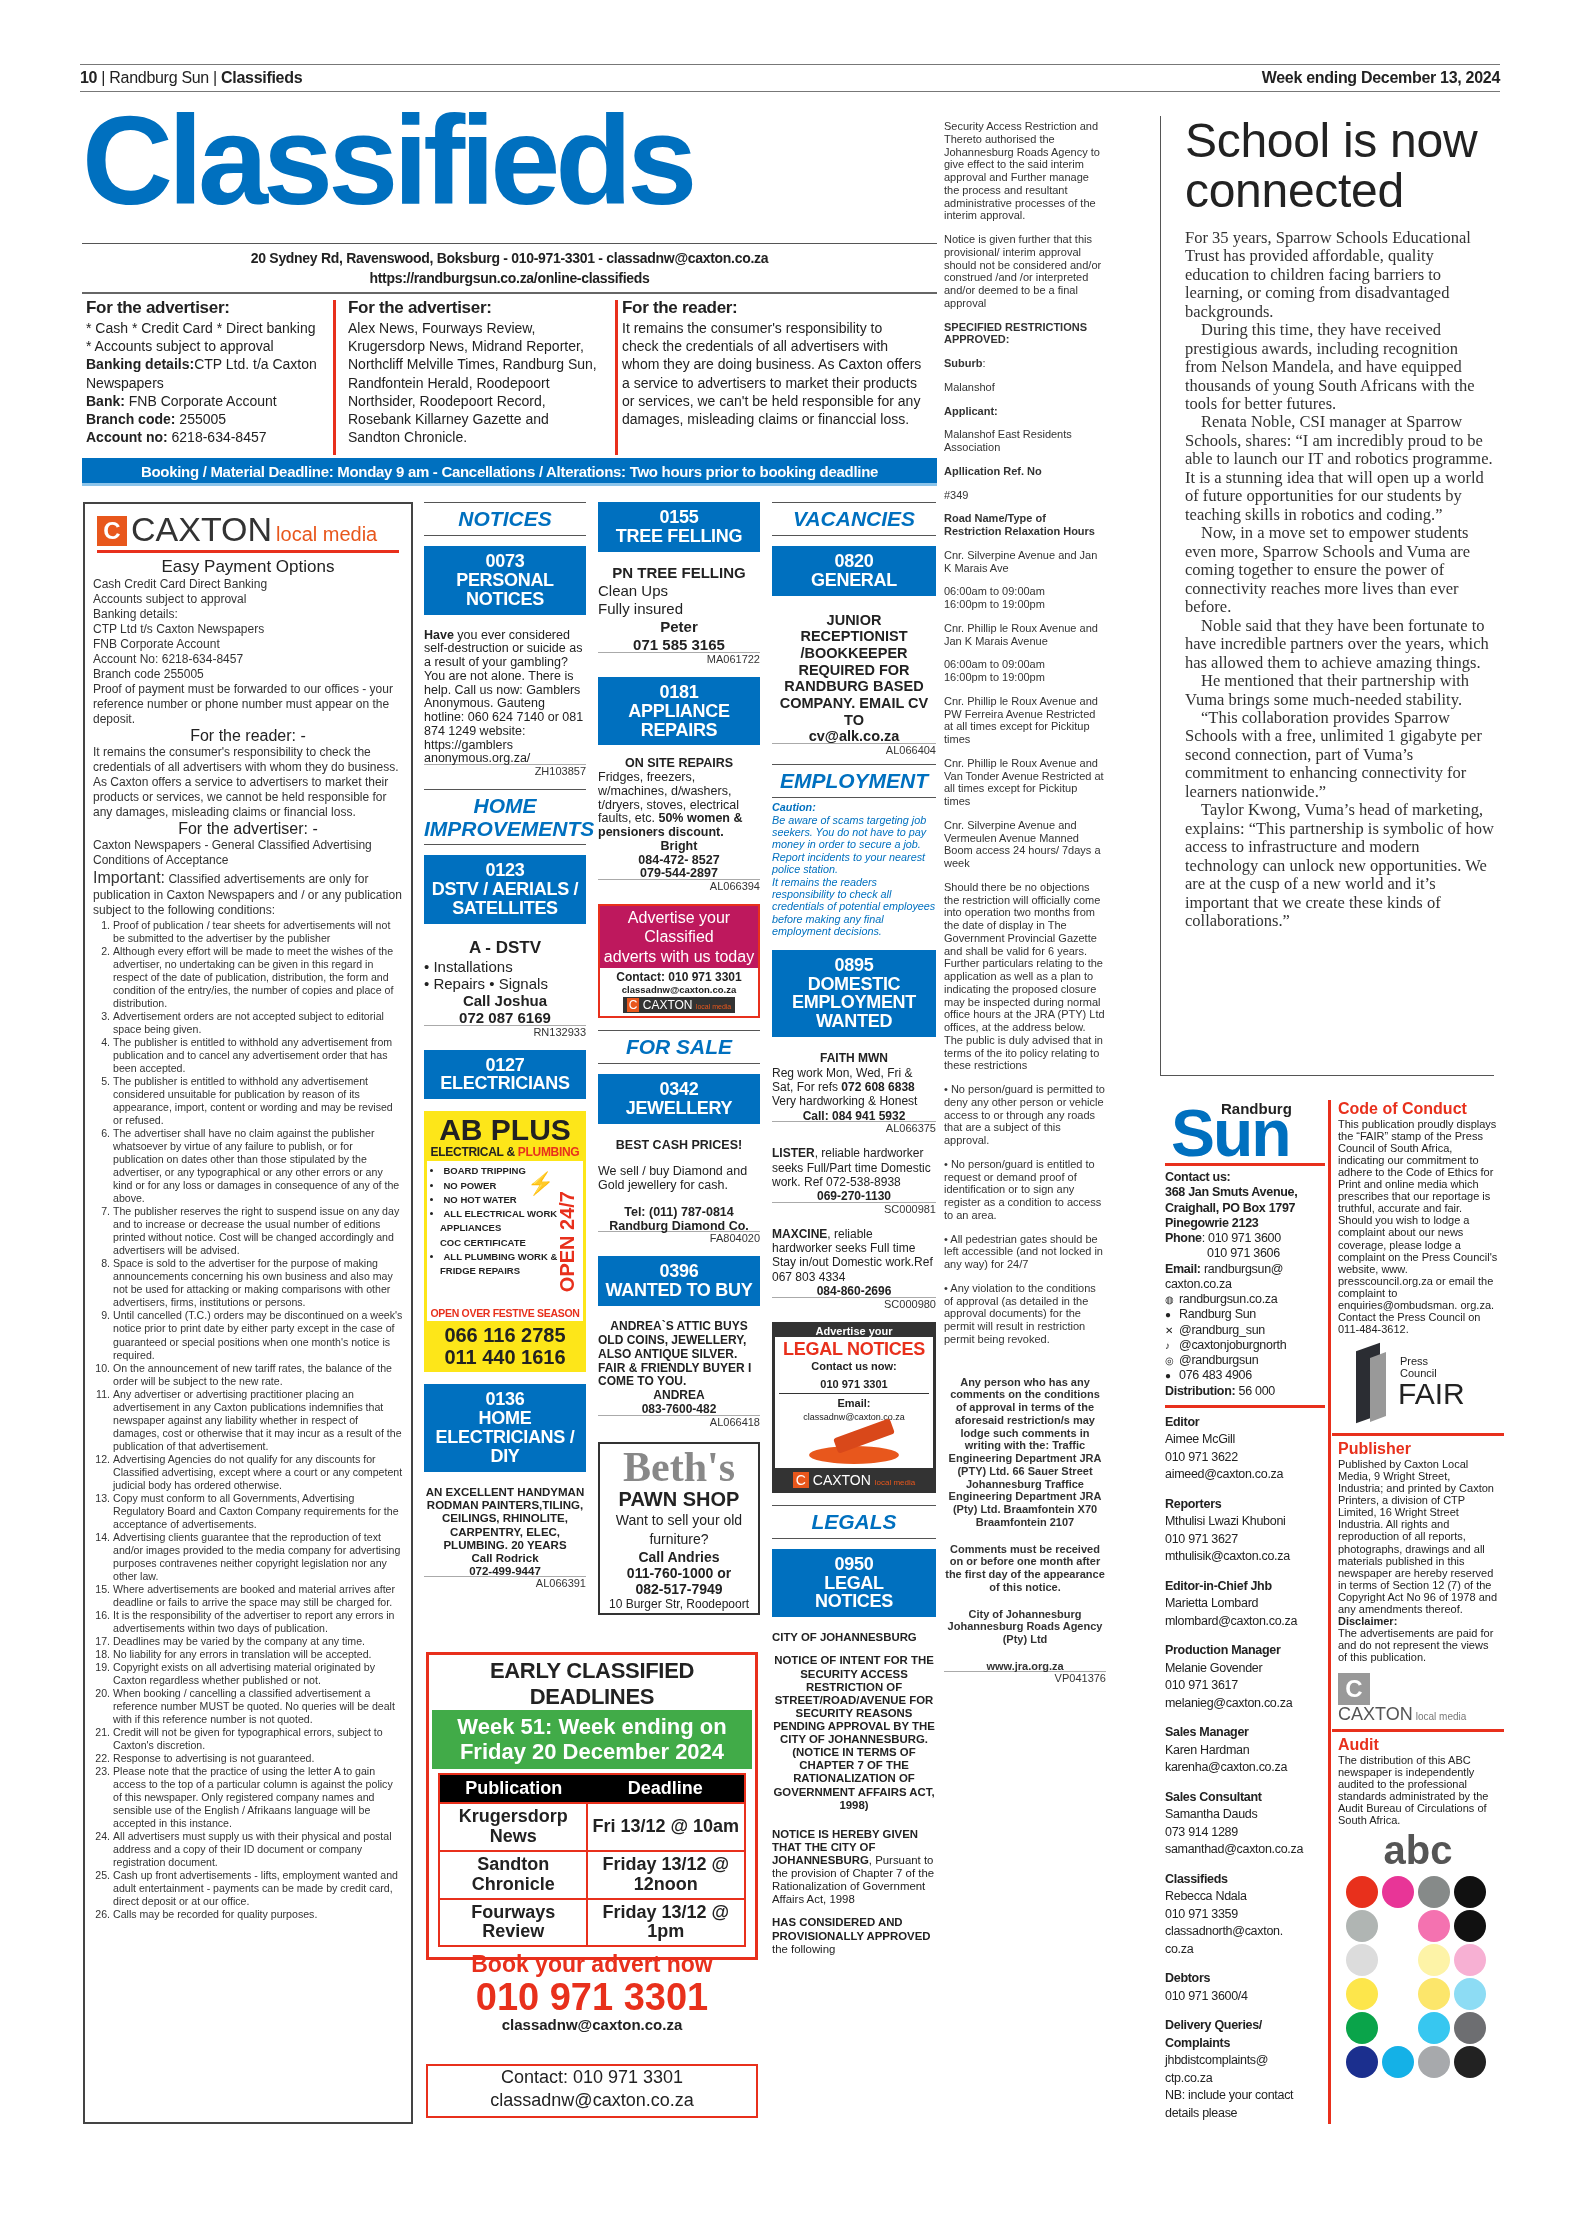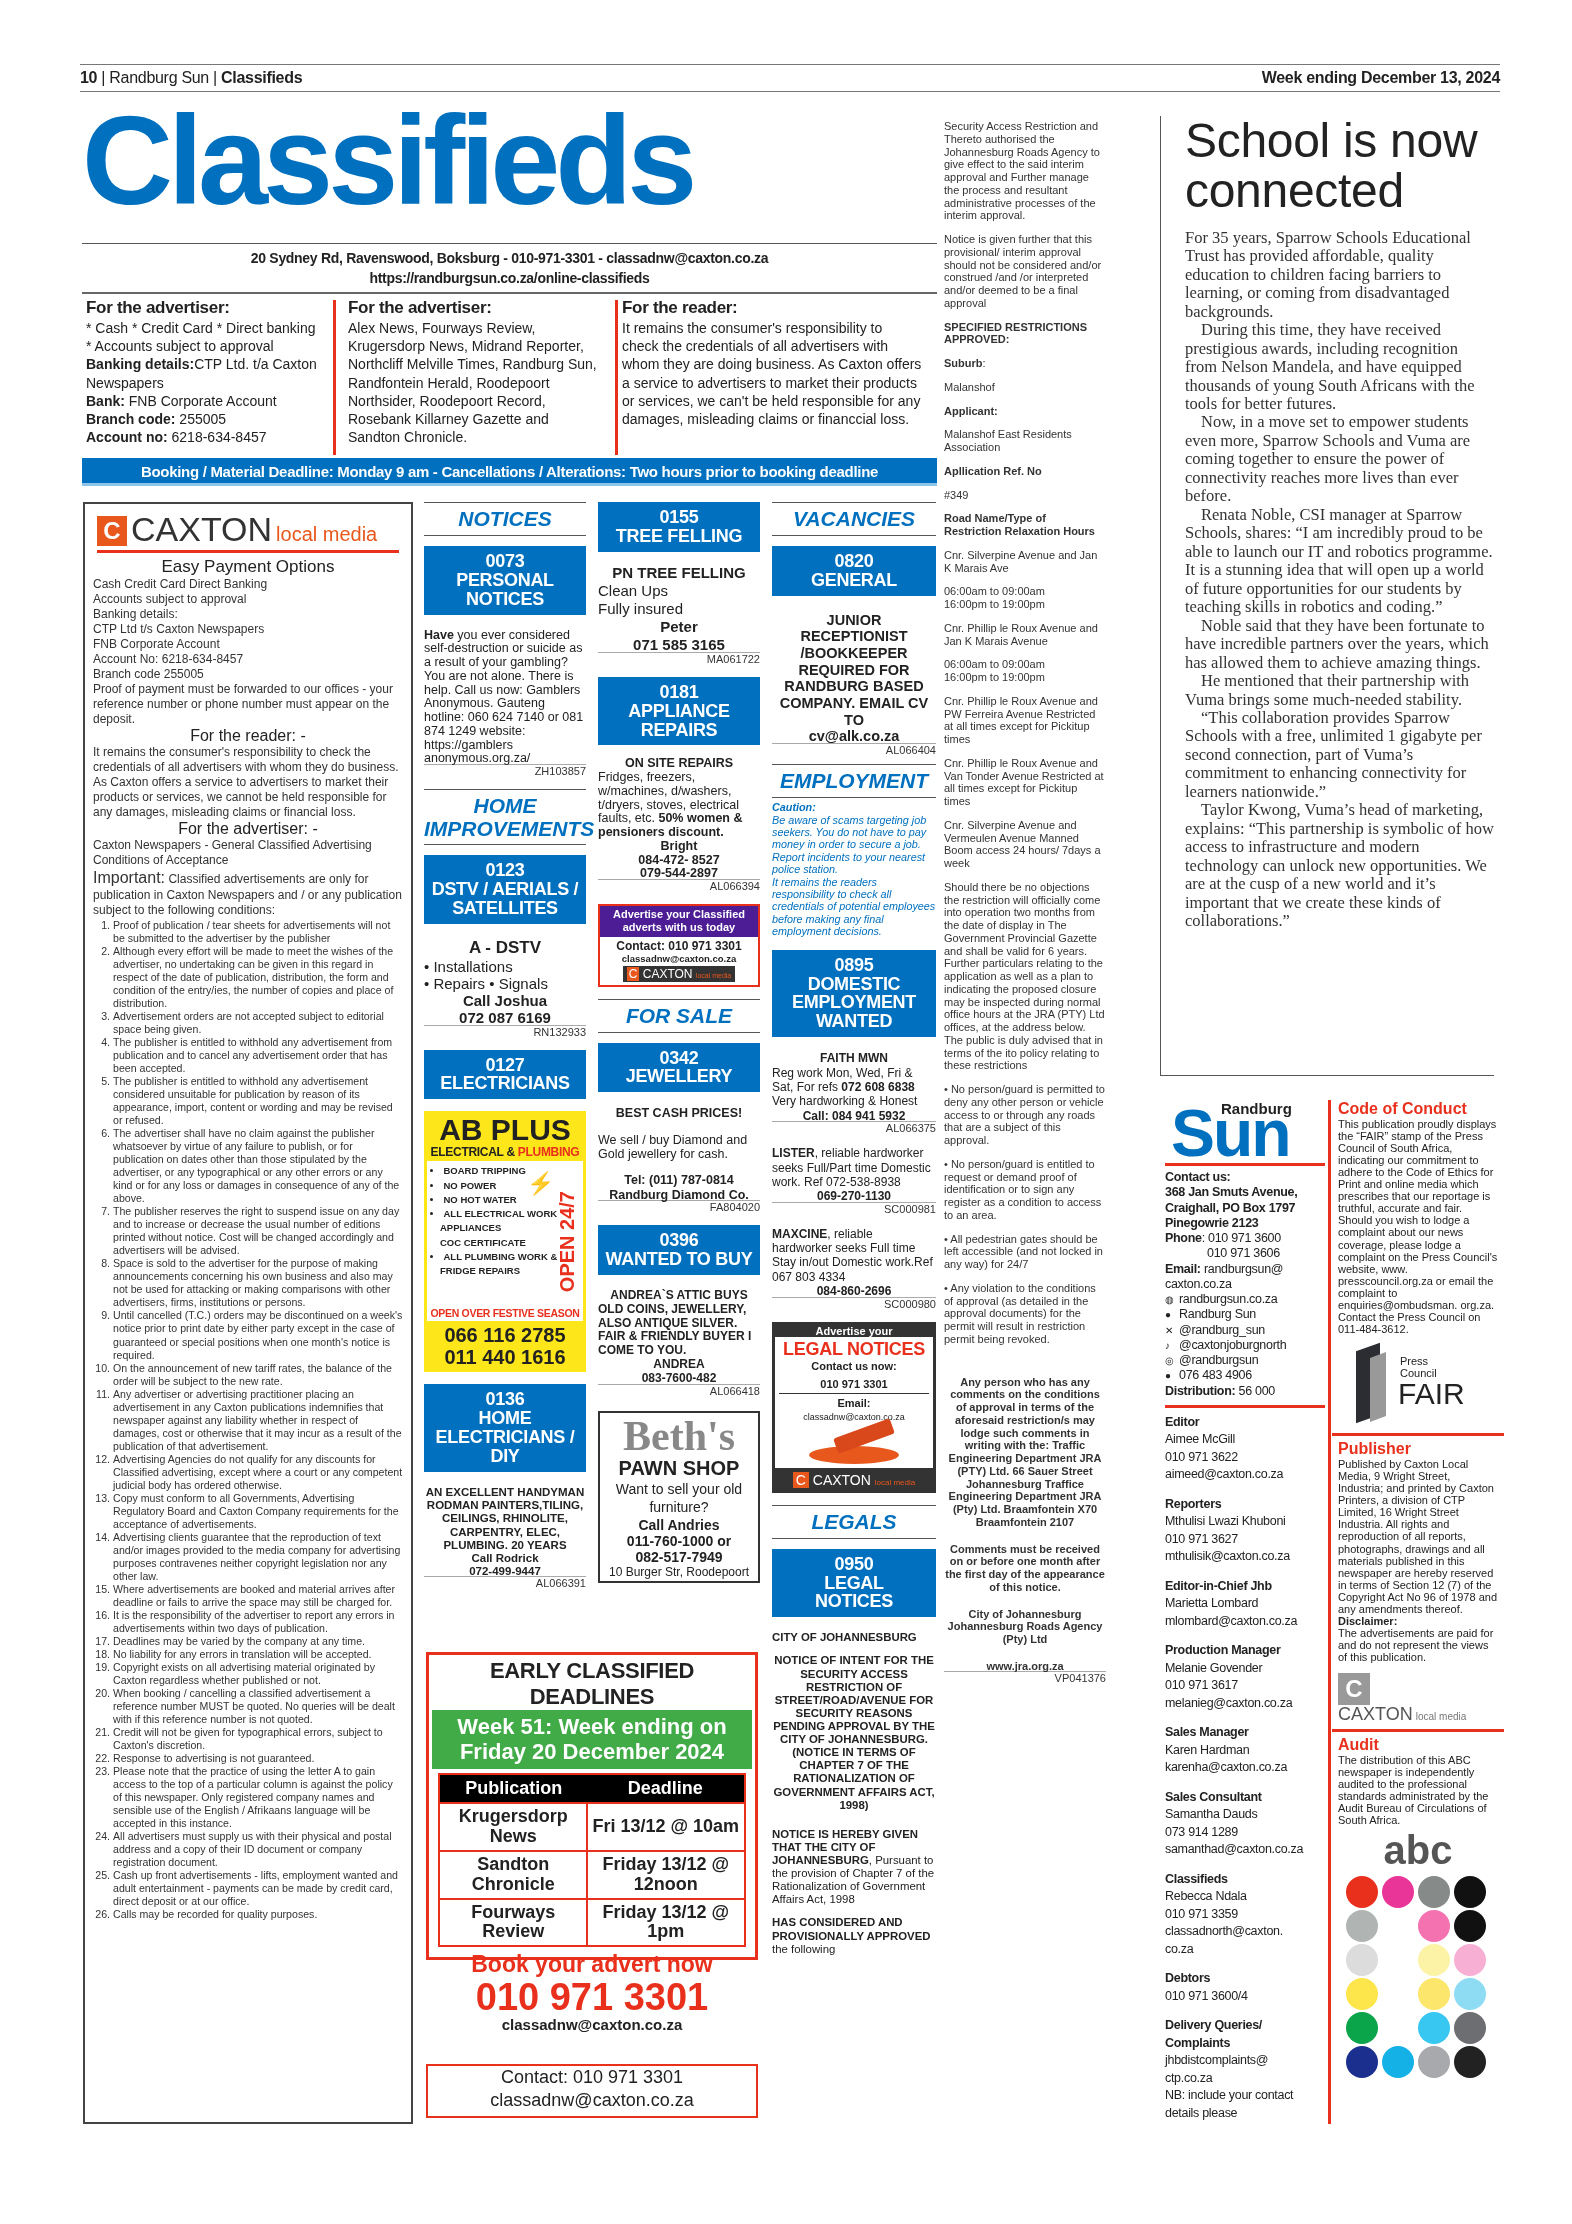--- a/index.html
+++ b/index.html
@@ -219,21 +219,21 @@
   </div>
   <div style="margin-top:12px;font-size:12.5px;line-height:1.1;">
     <div style="text-align:center;font-weight:bold;">ON SITE REPAIRS</div>
     <span>Fridges, freezers, w/machines, d/washers, t/dryers, stoves, electrical faults, etc. </span><b>50% women &amp; pensioners discount.</b>
     <div style="text-align:center;font-weight:bold;">Bright</div>
     <div style="text-align:center;font-weight:bold;">084-472- 8527</div>
     <div style="text-align:center;font-weight:bold;">079-544-2897</div>
   </div>
   <div class="ref">AL066394</div>
   <div style="margin-top:12px;border:2px solid #e8301c;text-align:center;">
-    <div style="background:#4c1d95;color:#fff;font-size:11px;font-weight:bold;line-height:1.2;padding:2px;">
+    <div style="background:#be185d;color:#fff;font-size:16px;font-weight:normal;line-height:1.2;padding:2px;">
       <div>Advertise your Classified</div>
       <div>adverts with us today</div>
     </div>
     <div style="font-size:12px;font-weight:bold;margin-top:2px;">Contact: 010 971 3301</div>
     <div style="font-size:9.5px;font-weight:bold;">classadnw@caxton.co.za</div>
     <div style="background:#333;color:#fff;display:inline-block;font-size:12px;padding:1px 4px;margin:2px 0 3px;"><span style="background:#e8571c;padding:0 2px;">C</span> <span>CAXTON</span> <span style="color:#e8571c;font-size:7px;">local media</span></div>
   </div>
   <div class="sechead" style="font-size:21px;margin-top:12px;">FOR SALE</div>
   <div class="bluebox cond" style="margin-top:10px;padding:6px 2px;font-size:18px;">
     <div>0342</div>
@@ -369,22 +369,22 @@
   <div style="margin-top:14px;text-align:center;font-weight:bold;">City of Johannesburg Johannesburg Roads Agency (Pty) Ltd</div>
   <div style="margin-top:14px;text-align:center;font-weight:bold;">www.jra.org.za</div>
   <div class="ref">VP041376</div>
 </div>
 
 <div class="abs" style="left:1160px;top:116px;width:334px;height:960px;border-left:1.5px solid #555;border-bottom:1.5px solid #555;padding-left:24px;">
   <div class="cond" style="font-size:48px;line-height:1.05;color:#222;">School is now connected</div>
   <div id="article-body" class="ser" style="font-size:16.5px;line-height:1.12;color:#333;margin-top:12px;">
       <p>For 35 years, Sparrow Schools Educational Trust has provided affordable, quality education to children facing barriers to learning, or coming from disadvantaged backgrounds.</p>
       <p style="text-indent: 16px;">During this time, they have received prestigious awards, including recognition from Nelson Mandela, and have equipped thousands of young South Africans with the tools for better futures.</p>
+      <p style="text-indent: 16px;">Renata Noble, CSI manager at Sparrow Schools, shares: “I am incredibly proud to be able to launch our IT and robotics programme. It is a stunning idea that will open up a world of future opportunities for our students by teaching skills in robotics and coding.”</p>
       <p style="text-indent: 16px;">Now, in a move set to empower students even more, Sparrow Schools and Vuma are coming together to ensure the power of connectivity reaches more lives than ever before.</p>
-      <p style="text-indent: 16px;">Renata Noble, CSI manager at Sparrow Schools, shares: “I am incredibly proud to be able to launch our IT and robotics programme. It is a stunning idea that will open up a world of future opportunities for our students by teaching skills in robotics and coding.”</p>
       <p style="text-indent: 16px;">Noble said that they have been fortunate to have incredible partners over the years, which has allowed them to achieve amazing things.</p>
       <p style="text-indent: 16px;">He mentioned that their partnership with Vuma brings some much-needed stability.</p>
       <p style="text-indent: 16px;">“This collaboration provides Sparrow Schools with a free, unlimited 1 gigabyte per second connection, part of Vuma’s commitment to enhancing connectivity for learners nationwide.”</p>
       <p style="text-indent: 16px;">Taylor Kwong, Vuma’s head of marketing, explains: “This partnership is symbolic of how access to infrastructure and modern technology can unlock new opportunities. We are at the cusp of a new world and it’s important that we create these kinds of collaborations.”</p>
     </div>
 </div>
 
 <div class="abs" style="left:1165px;top:1100px;width:160px;">
   <div style="position:relative;height:66px;border-bottom:3px solid #e8301c;">
     <div class="abs" style="left:56px;top:0;font-size:15px;font-weight:bold;">Randburg</div>

